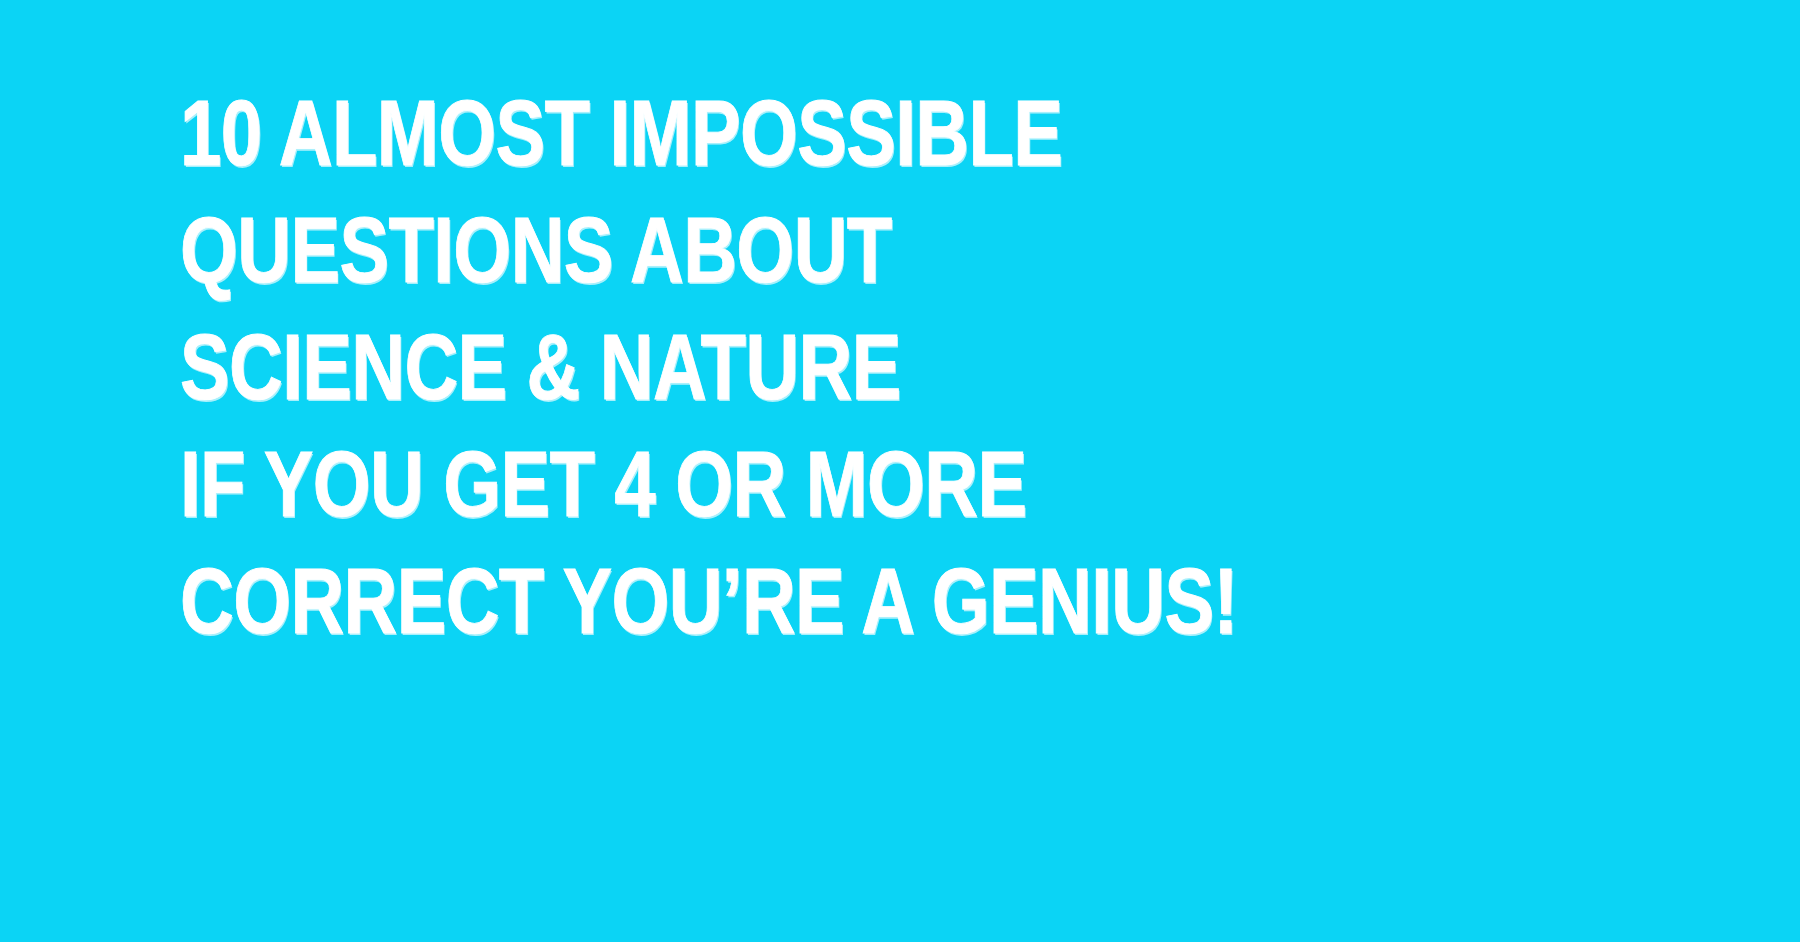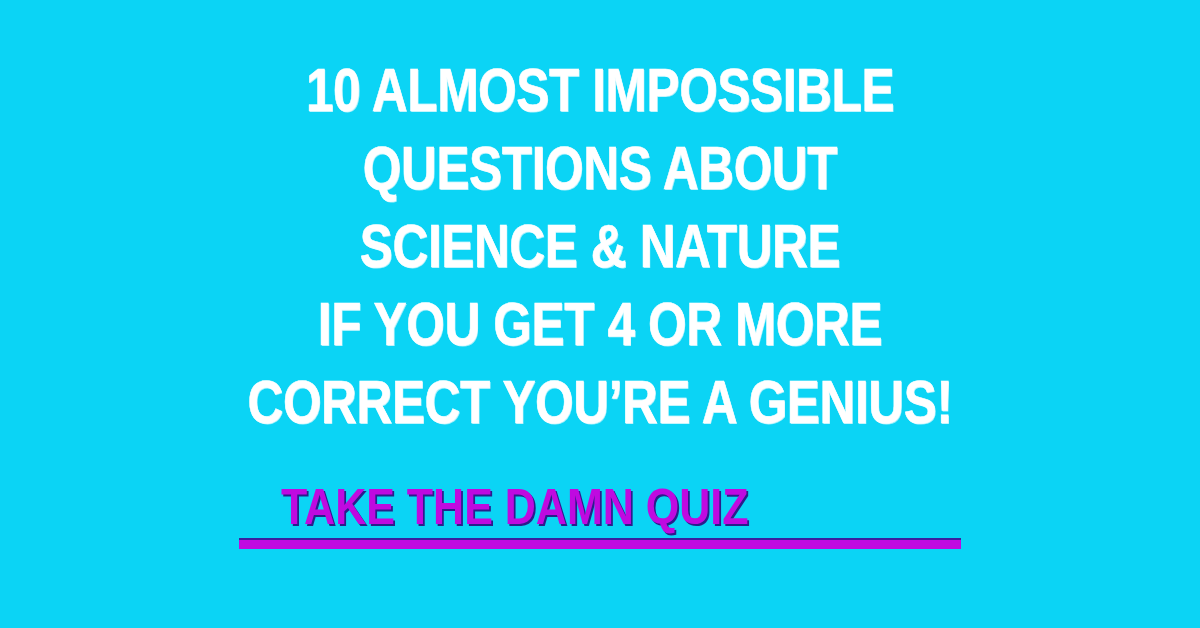--- a/index.html
+++ b/index.html
@@ -21,21 +21,20 @@
     box-sizing: border-box;
     display: flex;
     flex-direction: column;
     align-items: center;
   }
 
   .headline {
     margin: 0;
     padding: 0;
     width: 100%;
-    text-align: center;
     font-family: "Liberation Sans Narrow", "Liberation Sans", sans-serif;
     font-weight: 700;
     color: #ffffff;
     letter-spacing: -0.5px;
     -webkit-text-stroke: 0.6px #ffffff;
   }
 
   .headline-line {
     display: block;
     white-space: nowrap;
@@ -92,20 +91,14 @@
 <div class="banner">
 
   <div class="headline">
     <span class="headline-line">10 ALMOST IMPOSSIBLE</span>
     <span class="headline-line">QUESTIONS ABOUT</span>
     <span class="headline-line">SCIENCE &amp; NATURE</span>
     <span class="headline-line">IF YOU GET 4 OR MORE</span>
     <span class="headline-line">CORRECT YOU’RE A GENIUS!</span>
   </div>
 
-  <div class="cta-wrap">
-    <div>
-      <a class="cta-link" href="#">TAKE THE DAMN QUIZ</a>
-      <span class="cta-underline"></span>
-    </div>
-  </div>
 
 </div>
 
 </body></html>

